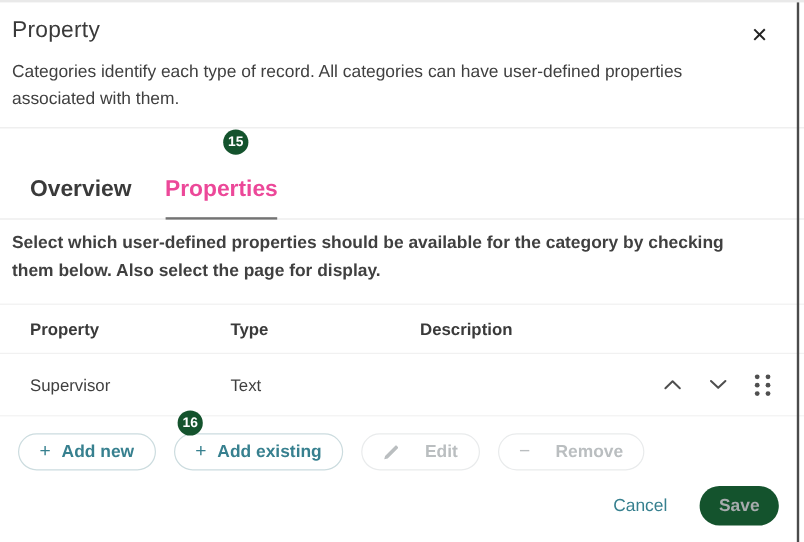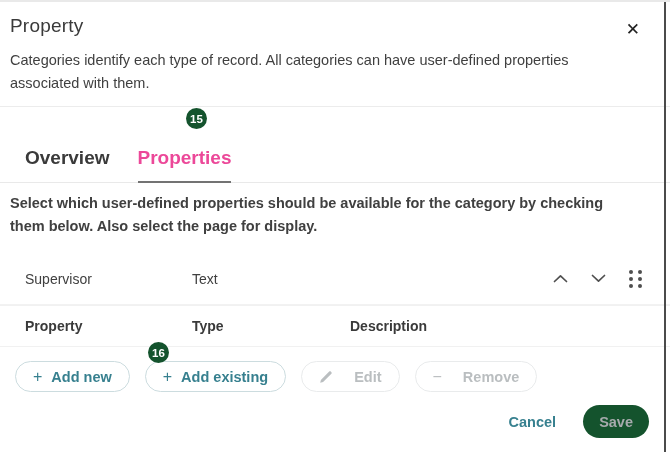--- a/index.html
+++ b/index.html
@@ -121,21 +121,21 @@
   .pill-btn.disabled .glyph { color: #babec0; }
   .badge-16 { left: 148px; top: -5px; }
   .pencil-icon svg { display: block; }
 
   
   .footer {
     position: absolute; right: 21px; bottom: 14px;
     display: flex; align-items: center; gap: 27px;
   }
   .cancel-btn {
-    color: #37808f; font-size: 14.5px; font-weight: 700; cursor: pointer;
+    color: #37808f; font-size: 14.5px; font-weight: 400; cursor: pointer;
   }
   .save-btn {
     height: 33px; padding: 0 16px; border: none; border-radius: 17px;
     background: #14532d; color: #a7abad;
     font-size: 14.5px; font-weight: 600; font-family: inherit; cursor: default;
   }
 </style>
 </head>
 <body>
 
@@ -154,20 +154,26 @@
 
   <div class="tabs">
     <div class="tab">Overview</div>
     <div class="tab active">Properties</div>
     <div class="badge badge-15">15</div>
   </div>
 
   <div class="instruction">Select which user-defined properties should be available for the category by checking them below. Also select the page for display.</div>
 
   <div class="table">
+    <div class="t-row t-head">
+      <div>Property</div>
+      <div>Type</div>
+      <div>Description</div>
+      <div></div>
+    </div>
     <div class="t-row t-body-row">
       <div>Supervisor</div>
       <div>Text</div>
       <div></div>
       <div class="row-controls">
         <span class="icon-btn">
           <svg width="15" height="9" viewBox="0 0 15 9">
               <path d="M1.5 7.5 L7.5 1.8 L13.5 7.5" fill="none" stroke="#4f4f4f" stroke-width="1.7" stroke-linecap="round" stroke-linejoin="round"></path>
             </svg>
         </span>
@@ -179,26 +185,20 @@
         <span class="drag-handle">
           <i></i>
             <i></i>
             <i></i>
             <i></i>
             <i></i>
             <i></i>
         </span>
       </div>
     </div>
-    <div class="t-row t-head">
-      <div>Property</div>
-      <div>Type</div>
-      <div>Description</div>
-      <div></div>
-    </div>
   </div>
 
   <div class="actions">
     <button class="pill-btn">
       <span class="glyph">+</span>
       <span>Add new</span>
     </button>
     <button class="pill-btn">
       <span class="glyph">+</span>
       <span>Add existing</span>

